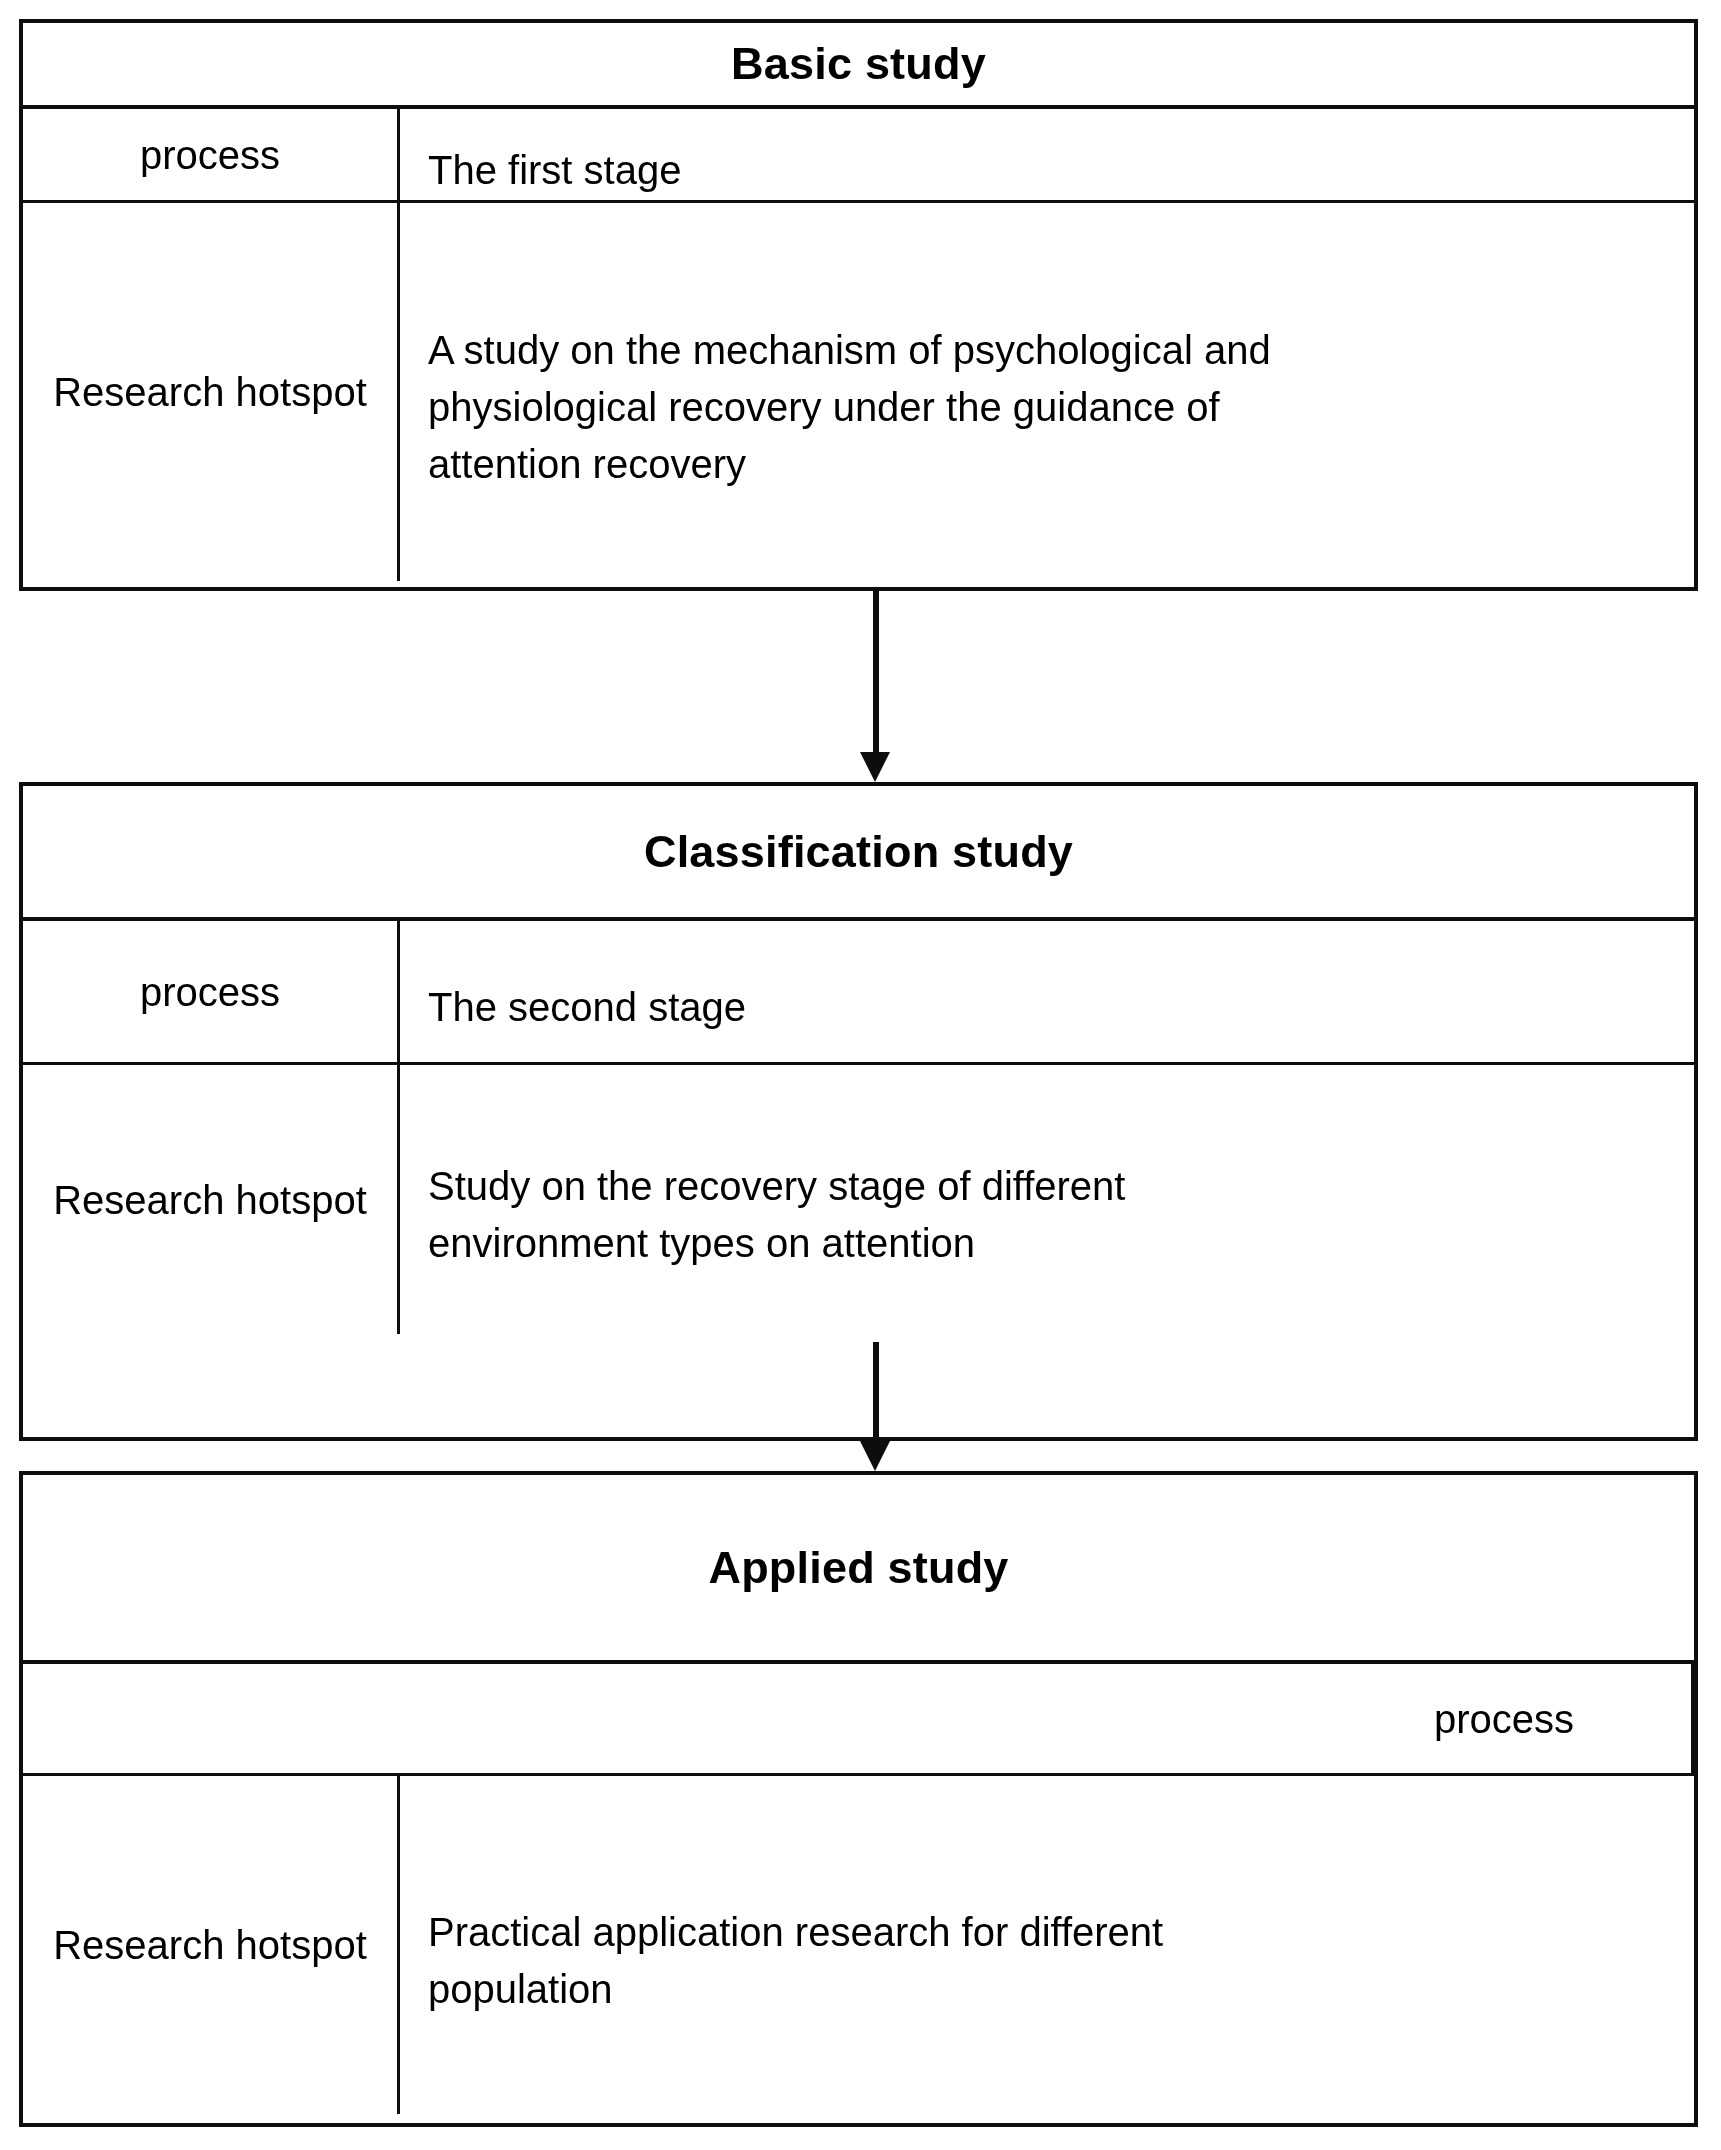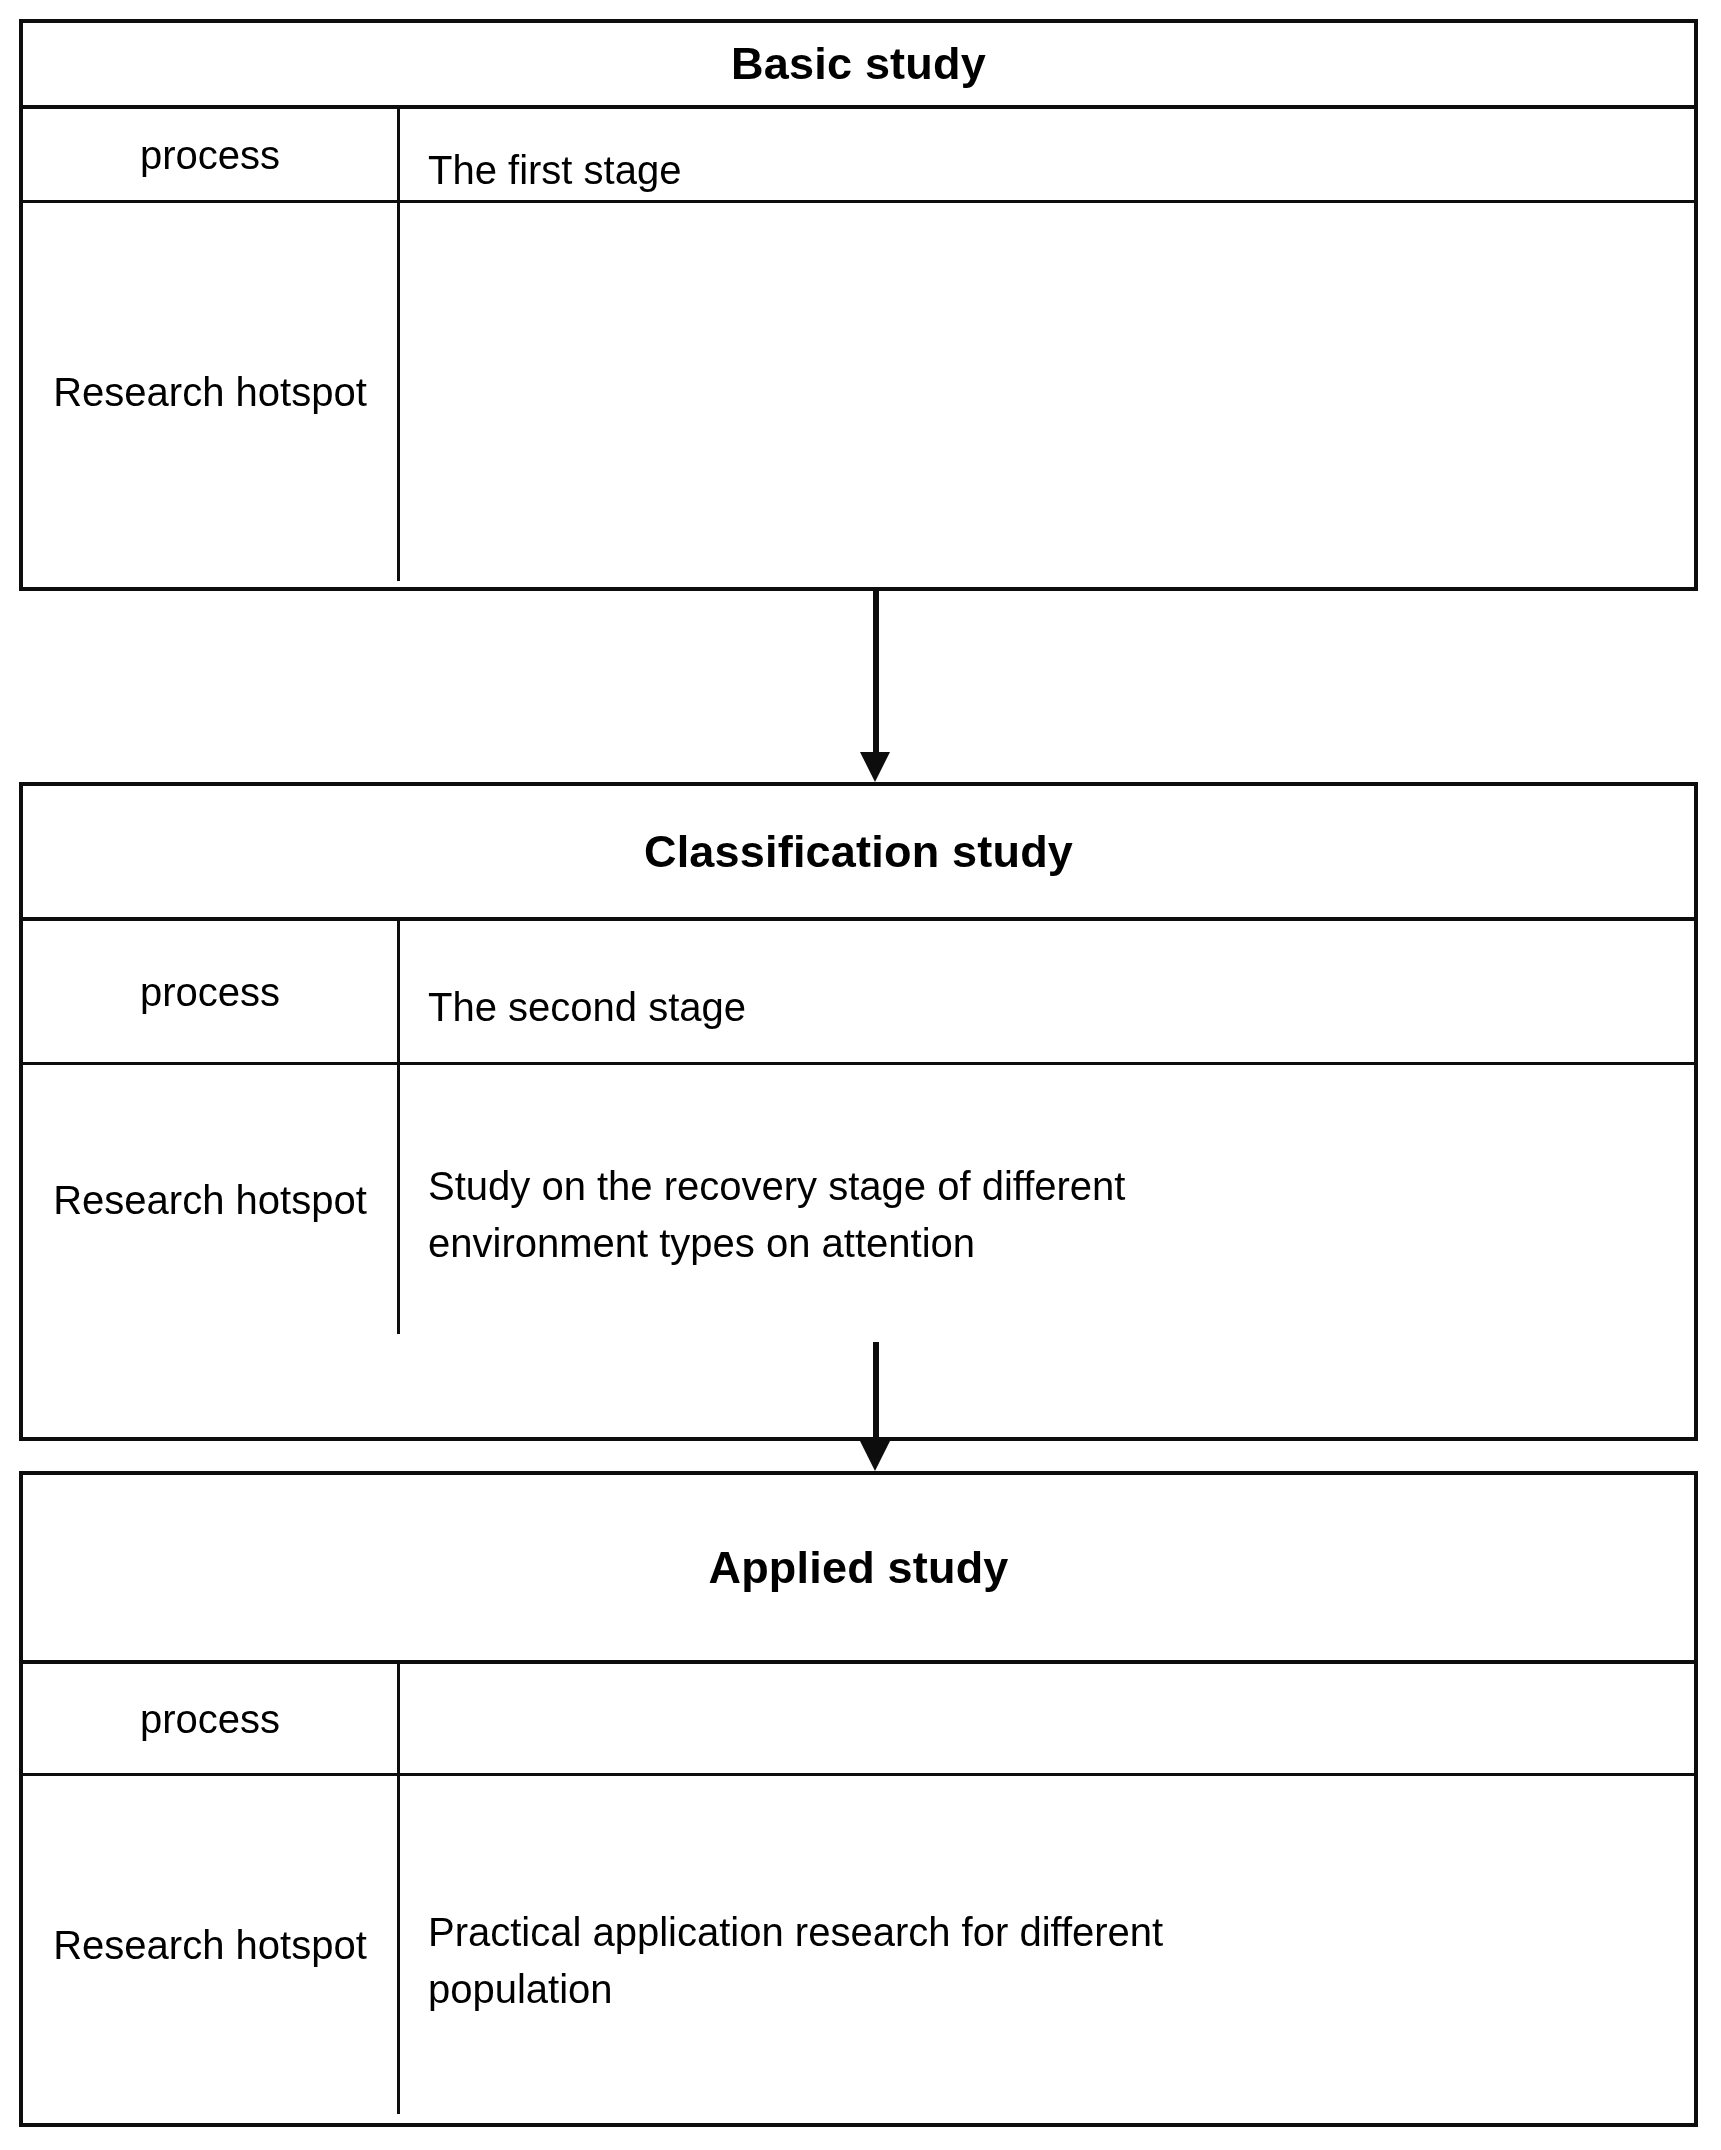--- a/index.html
+++ b/index.html
@@ -48,20 +48,21 @@
   }
 
   .stage-row {
     display: flex;
     width: 100%;
     box-sizing: border-box;
     background: #ffffff;
   }
   .stage-row.row-divider {
     border-bottom: 3.5px solid #0d0d0d;
+    justify-content: flex-end;
   }
 
   .cell-label {
     box-sizing: border-box;
     width: 377px;            
     flex: 0 0 377px;
     border-right: 3.5px solid #0d0d0d;
     display: flex;
     align-items: center;
     justify-content: center;
@@ -140,20 +141,23 @@
     <div class="stage-title">Basic study</div>
 
     <div class="stage-row row-process row-divider">
       <div class="cell-label">process</div>
       <div class="cell-value">The first stage</div>
     </div>
 
     <div class="stage-row row-hotspot">
       <div class="cell-label">Research
 hotspot</div>
+      <div class="cell-value">A study on the mechanism of psychological and
+physiological recovery under the guidance of
+ attention recovery</div>
     </div>
   </div>
 
   <div class="connector" id="connector-1">
     <div class="shaft"></div>
     <div class="head"></div>
   </div>
 
   <div class="stage-box" id="box-classification">
     <div class="stage-title">Classification study</div>

